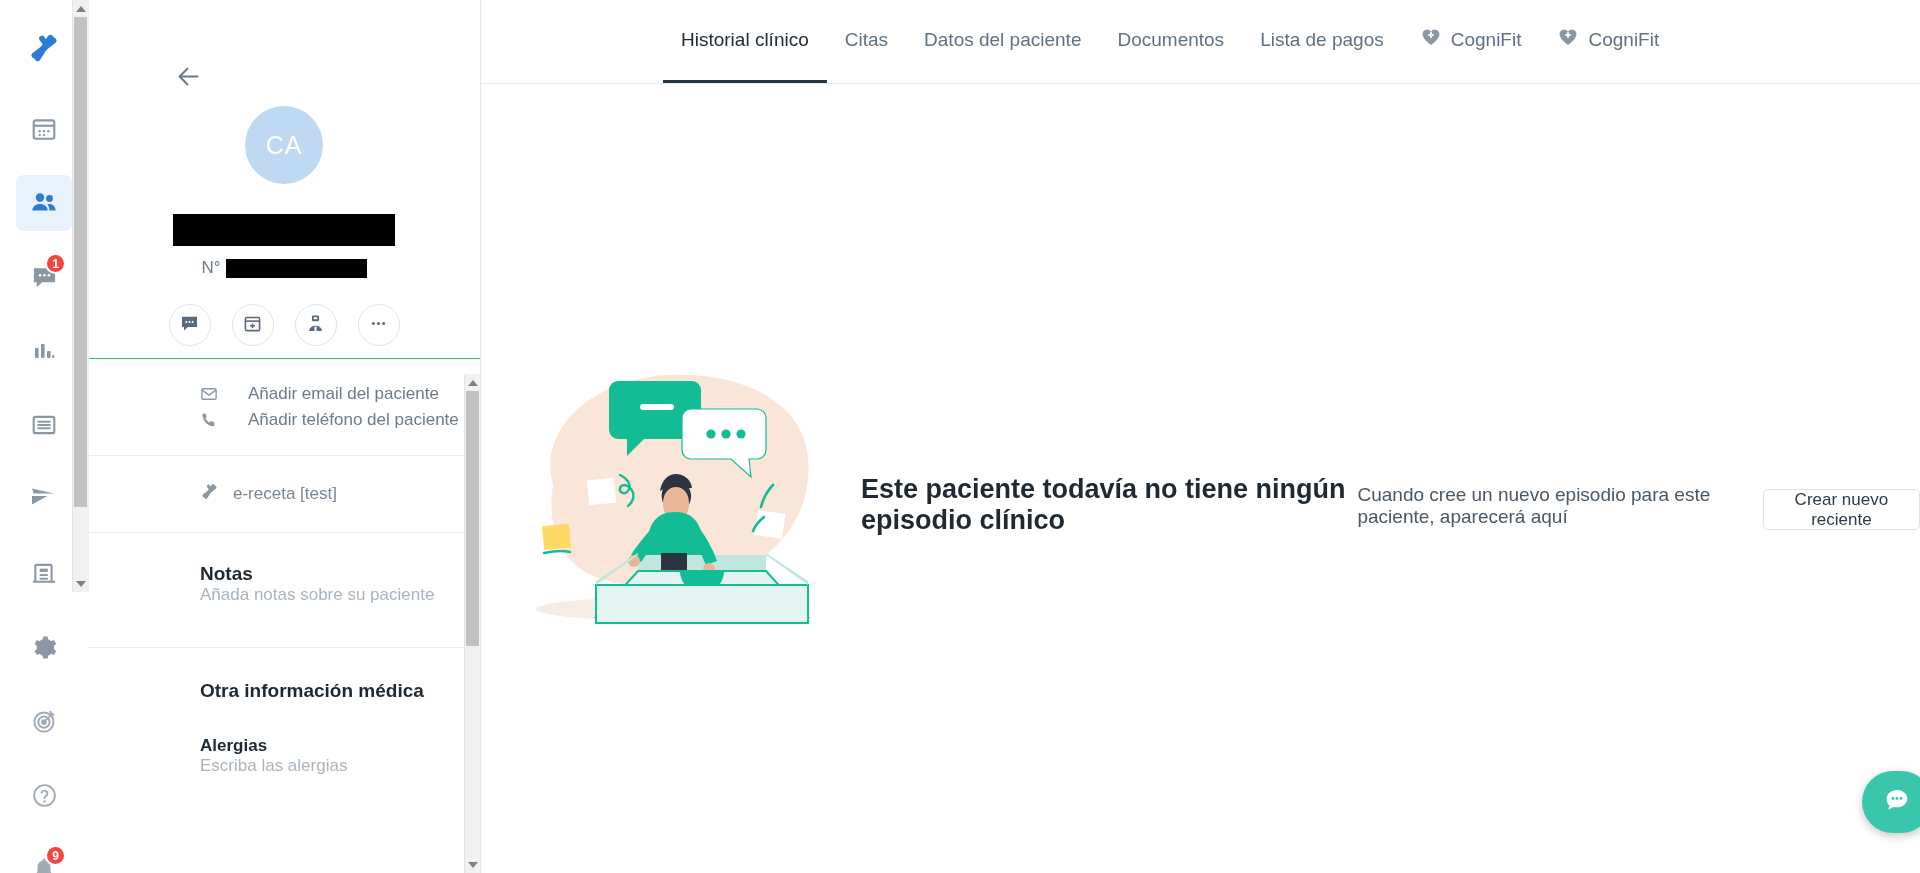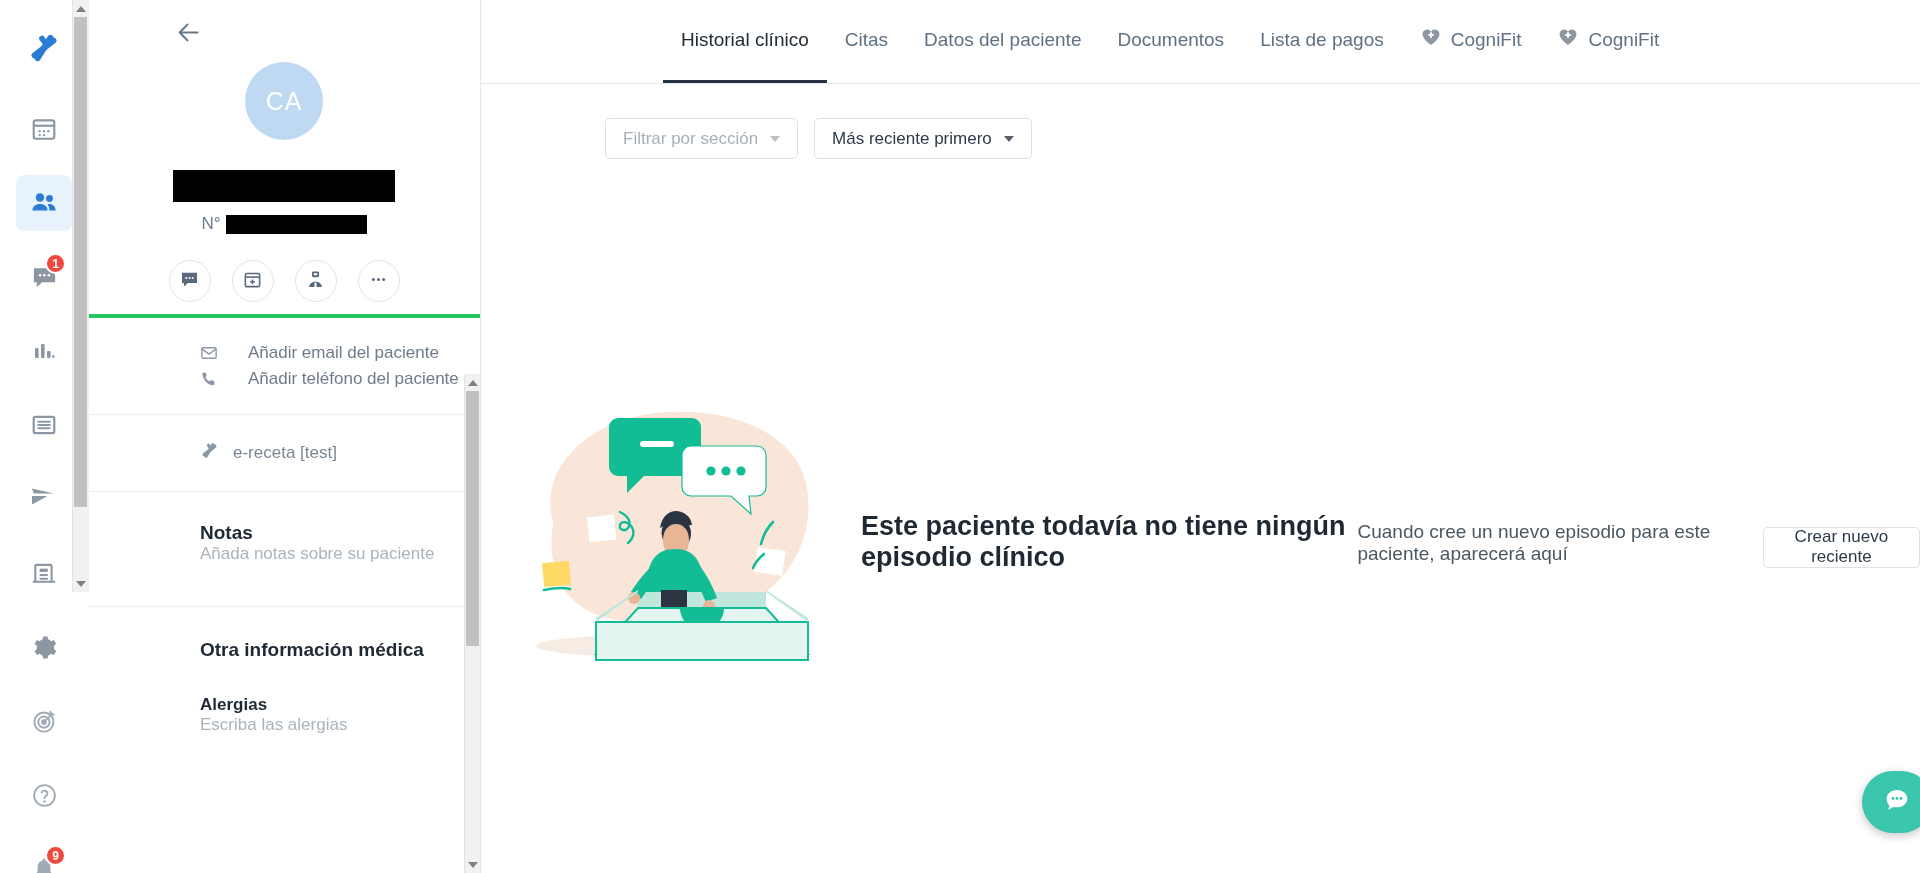--- a/index.html
+++ b/index.html
@@ -86,21 +86,21 @@
   
   .panel {
     width: 393px; flex: 0 0 393px;
     height: 873px;
     background: #fff;
     border-right: 1px solid #e6e9ec;
     position: relative;
     display: flex; flex-direction: column;
     overflow: hidden;
   }
-  .panel-header { padding: 0 0 12px 0; border-bottom: 4px solid #22c55e; flex: 0 0 auto; }
+  .panel-header { padding: 0 0 12px 0; border-bottom: 1px solid #22c55e; flex: 0 0 auto; margin-top: 44px; }
   .back-btn {
     width: 44px; height: 44px;
     margin: 12px 0 0 78px;
     display: flex; align-items: center; justify-content: center;
     cursor: pointer; border-radius: 50%;
   }
   .avatar {
     width: 78px; height: 78px; border-radius: 50%;
     background: #bfd9f2;
     margin: 6px auto 0 auto;
@@ -555,30 +555,20 @@
           <svg width="22" height="22" viewBox="0 0 24 24" fill="#8b97a3">
             <path d="M12 20.5S2.8 14.6 2.8 8.9a5 5 0 019.2-2.7 5 5 0 019.2 2.7c0 5.7-9.2 11.6-9.2 11.6z"></path>
             <rect x="10.9" y="6.6" width="2.2" height="6.4" fill="#fff" rx="1"></rect>
             <rect x="8.8" y="8.7" width="6.4" height="2.2" fill="#fff" rx="1"></rect>
           </svg>
         </span>
         <span>CogniFit</span>
       </div>
     </div>
 
-    <div class="filters">
-      <div class="fbtn muted">
-        <span>Filtrar por sección</span>
-        <span class="chev"></span>
-      </div>
-      <div class="fbtn dark">
-        <span>Más reciente primero</span>
-        <span class="chev"></span>
-      </div>
-    </div>
 
     <div class="empty">
 
       <div>
         <svg width="380" height="272" viewBox="0 0 380 272">
 
           <path d="M72 128C56 72 112 22 186 18c74-4 132 26 140 76 8 50-18 98-66 118-48 20-118 24-154 4-36-20-38-60-34-88z" fill="#fae6d8"></path>
 
           <ellipse cx="190" cy="252" rx="135" ry="12" fill="#f7ece4"></ellipse>
 

